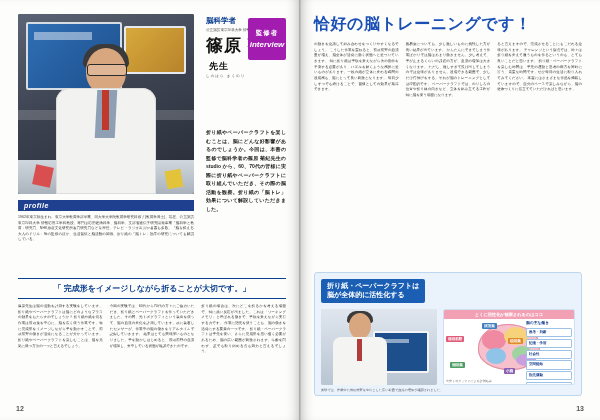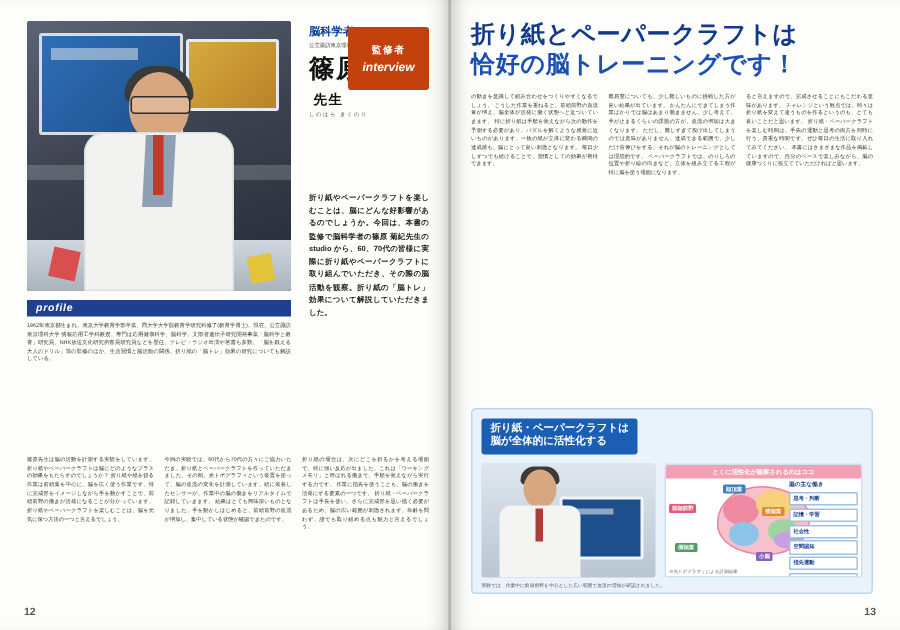--- a/index.html
+++ b/index.html
@@ -132,21 +132,21 @@
   }
   .bio-name{
     font-size:17px;font-weight:bold;color:#111;letter-spacing:1px;
     line-height:1.05;
   }
   .bio-name .suffix{font-size:9px;font-weight:bold;margin-left:3px;}
   .bio-kana{font-size:3.6px;color:#555;margin-top:1px;letter-spacing:1px;}
 
   .badge{
     position:absolute;right:14px;top:18px;
-    width:54px;height:42px;background:#c2410c;color:#fff;
+    width:38px;height:42px;background:#a21caf;color:#fff;
     display:flex;flex-direction:column;align-items:center;justify-content:center;
     border-radius:2px;
   }
   .badge .b1{font-size:6.5px;font-weight:bold;letter-spacing:1px;}
   .badge .b2{font-size:8px;font-style:italic;font-weight:bold;margin-top:2px;}
 
   .lead{
     position:absolute;left:206px;top:128px;width:80px;
     font-size:5px;line-height:1.7;color:#222;text-align:justify;
     font-weight:bold;
@@ -303,34 +303,34 @@
       <div class="bio-kana">しのはら きくのり</div>
     </div>
 
     <div class="badge">
       <div class="b1">監修者</div>
       <div class="b2">interview</div>
     </div>
 
     <div class="lead">折り紙やペーパークラフトを楽しむことは、脳にどんな好影響があるのでしょうか。今回は、本書の監修で脳科学者の篠原 菊紀先生の studio から、60、70代の皆様に実際に折り紙やペーパークラフトに取り組んでいただき、その際の脳活動を観察。折り紙の「脳トレ」効果について解説していただきました。</div>
 
+    <div class="quote-bar q-left">「 完成形をイメージしながら折ることが大切です。」</div>
 
     <div class="cols">
       <div class="col">篠原先生は脳の活動を計測する実験をしています。折り紙やペーパークラフトは脳にどのようなプラスの効果をもたらすのでしょうか？ 折り紙や紙を切る作業は前頭葉を中心に、脳を広く使う作業です。特に完成形をイメージしながら手を動かすことで、前頭前野の働きが活発になることが分かっています。折り紙やペーパークラフトを楽しむことは、脳を元気に保つ方法の一つと言えるでしょう。</div>
       <div class="col">今回の実験では、60代から70代の方々にご協力いただき、折り紙とペーパークラフトを作っていただきました。その間、光トポグラフィという装置を使って、脳の血流の変化を計測しています。頭に装着したセンサーが、作業中の脳の働きをリアルタイムで記録していきます。 結果はとても興味深いものとなりました。手を動かしはじめると、前頭前野の血流が増加し、集中している状態が確認できたのです。</div>
       <div class="col">折り紙の場合は、次にどこを折るかを考える場面で、特に強い反応が出ました。これは「ワーキングメモリ」と呼ばれる働きで、手順を覚えながら実行する力です。 作業に指先を使うことも、脳の働きを活発にする要素の一つです。 折り紙・ペーパークラフトは手先を使い、さらに完成形を思い描く必要があるため、脳の広い範囲が刺激されます。年齢を問わず、誰でも取り組める点も魅力と言えるでしょう。</div>
     </div>
 
     <div class="pgnum l">12</div>
   </div>
 
   <div class="page right">
 
     <div class="r-title">
-      <div>折り紙とペーパークラフトは</div>
       <div class="l2">恰好の脳トレーニングです！</div>
     </div>
 
 
     <div class="r-cols">
       <div class="r-col">の動きを意識して組み合わせをつくりやすくなるでしょう。 こうした作業を重ねると、前頭前野の血流量が増え、脳全体が活発に働く状態へと近づいていきます。 特に折り紙は手順を覚えながら次の動作を予測する必要があり、パズルを解くような感覚に近いものがあります。一枚の紙が立体に変わる瞬間の達成感も、脳にとって良い刺激となります。 毎日少しずつでも続けることで、習慣としての効果が期待できます。</div>
       <div class="r-col">難易度についても、少し難しいものに挑戦した方が良い結果が出ています。 かんたんにできてしまう作業ばかりでは脳はあまり働きません。少し考えて、手が止まるくらいの課題の方が、血流の増加は大きくなります。 ただし、難しすぎて投げ出してしまうのでは意味がありません。達成できる範囲で、少しだけ背伸びをする。それが脳のトレーニングとしては理想的です。 ペーパークラフトでは、のりしろの位置や折り線の向きなど、立体を組み立てる工程が特に脳を使う場面になります。</div>
       <div class="r-col">ると言えますので、完成させることにもこだわる意味があります。 チャレンジという観点では、時々は折り紙を変えて違うものを作るというのも、とても良いことだと思います。 折り紙・ペーパークラフトを楽しむ時間は、手先の運動と思考の両方を同時に行う、貴重な時間です。ぜひ毎日の生活に取り入れてみてください。 本書にはさまざまな作品を掲載していますので、自分のペースで楽しみながら、脳の健康づくりに役立てていただければと思います。</div>
     </div>
 

